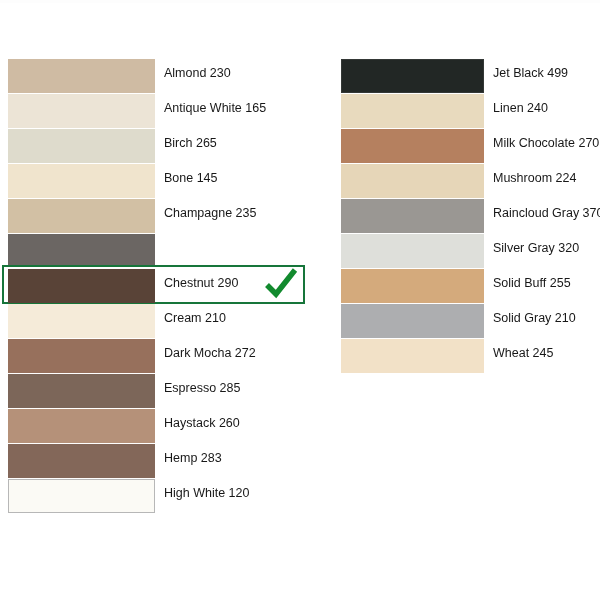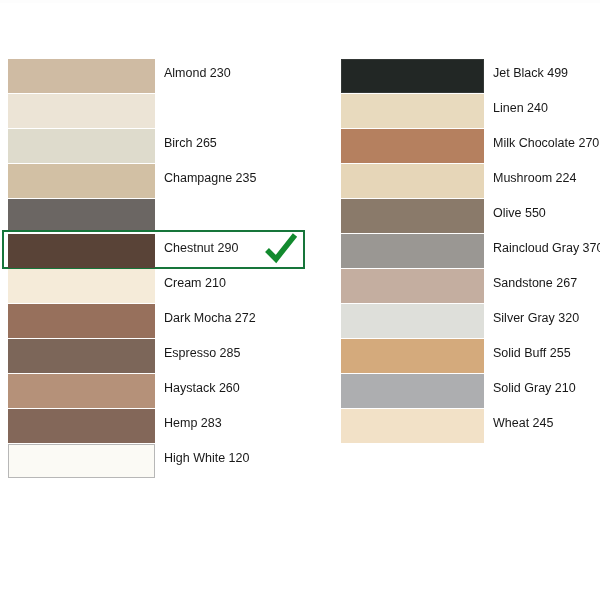--- a/index.html
+++ b/index.html
@@ -128,26 +128,33 @@
         <div class="swatch-row">
           <div class="chip-wrap">
             <div class="chip" title="Almond 230" style="background: rgb(207, 187, 163);"></div>
           </div>
           <div class="swatch-label">Almond 230</div>
         </div>
         <div class="swatch-row">
           <div class="chip-wrap">
             <div class="chip" title="Antique White 165" style="background: rgb(236, 228, 214);"></div>
           </div>
+          <div class="swatch-label">Antique White 165</div>
         </div>
         <div class="swatch-row">
           <div class="chip-wrap">
             <div class="chip" title="Birch 265" style="background: rgb(222, 219, 204);"></div>
           </div>
           <div class="swatch-label">Birch 265</div>
+        </div>
+        <div class="swatch-row">
+          <div class="chip-wrap">
+            <div class="chip" title="Bone 145" style="background: rgb(240, 228, 205);"></div>
+          </div>
+          <div class="swatch-label">Bone 145</div>
         </div>
         <div class="swatch-row">
           <div class="chip-wrap">
             <div class="chip" title="Champagne 235" style="background: rgb(210, 192, 164);"></div>
           </div>
           <div class="swatch-label">Champagne 235</div>
         </div>
         <div class="swatch-row">
           <div class="chip-wrap">
             <div class="chip" title="Charcoal Gray 380" style="background: rgb(107, 102, 99);"></div>
@@ -222,35 +229,23 @@
           <div class="swatch-label">Milk Chocolate 270</div>
         </div>
         <div class="swatch-row">
           <div class="chip-wrap">
             <div class="chip" title="Mushroom 224" style="background: rgb(230, 214, 184);"></div>
           </div>
           <div class="swatch-label">Mushroom 224</div>
         </div>
         <div class="swatch-row">
           <div class="chip-wrap">
-            <div class="chip" title="Olive 550" style="background: rgb(138, 122, 106);"></div>
-          </div>
-          <div class="swatch-label">Olive 550</div>
-        </div>
-        <div class="swatch-row">
-          <div class="chip-wrap">
             <div class="chip" title="Raincloud Gray 370" style="background: rgb(154, 151, 147);"></div>
           </div>
           <div class="swatch-label">Raincloud Gray 370</div>
-        </div>
-        <div class="swatch-row">
-          <div class="chip-wrap">
-            <div class="chip" title="Sandstone 267" style="background: rgb(196, 174, 160);"></div>
-          </div>
-          <div class="swatch-label">Sandstone 267</div>
         </div>
         <div class="swatch-row">
           <div class="chip-wrap">
             <div class="chip" title="Silver Gray 320" style="background: rgb(222, 223, 218);"></div>
           </div>
           <div class="swatch-label">Silver Gray 320</div>
         </div>
         <div class="swatch-row">
           <div class="chip-wrap">
             <div class="chip" title="Solid Buff 255" style="background: rgb(212, 170, 124);"></div>

